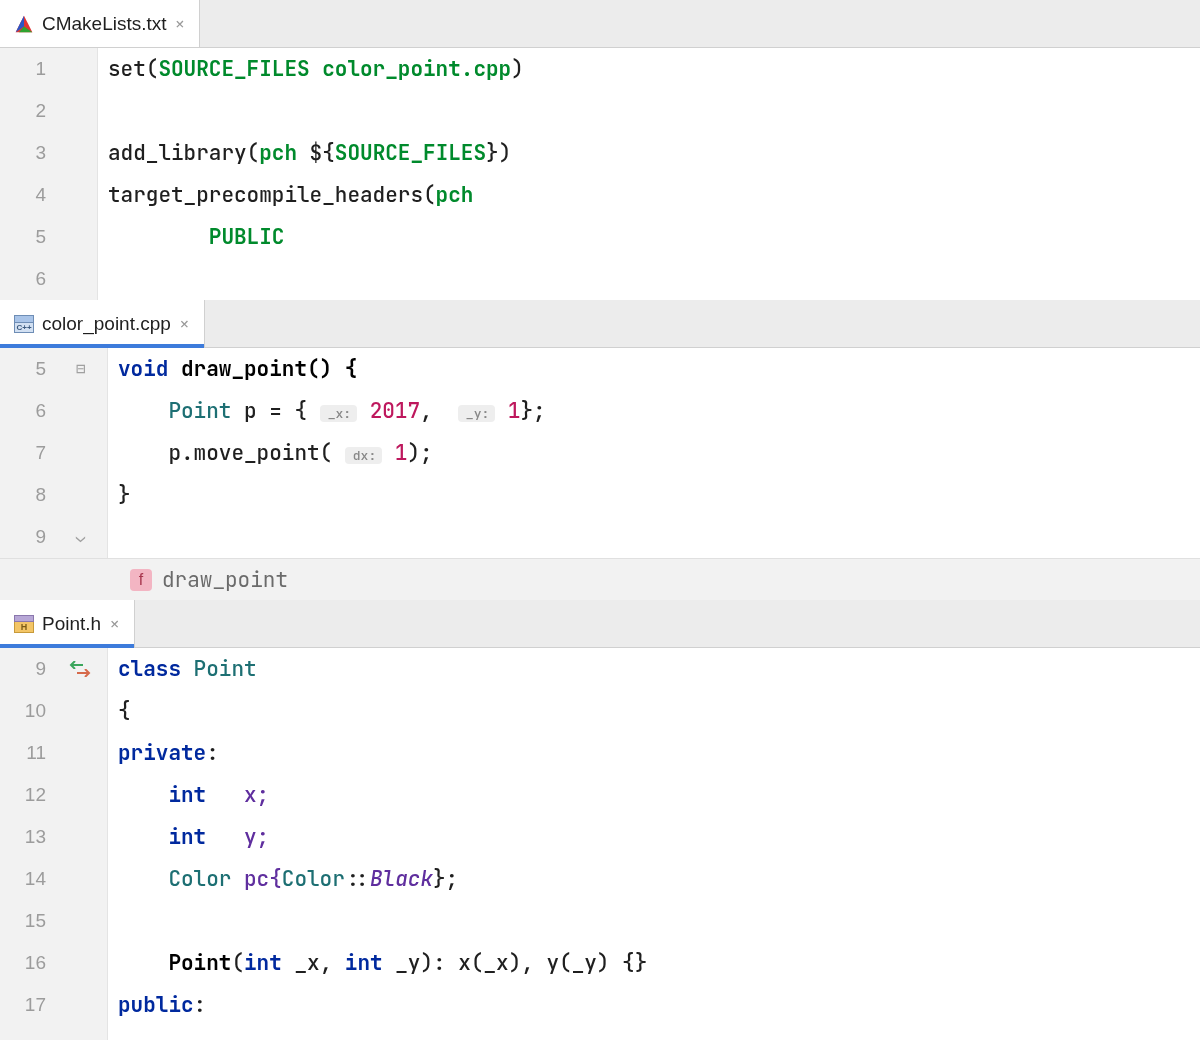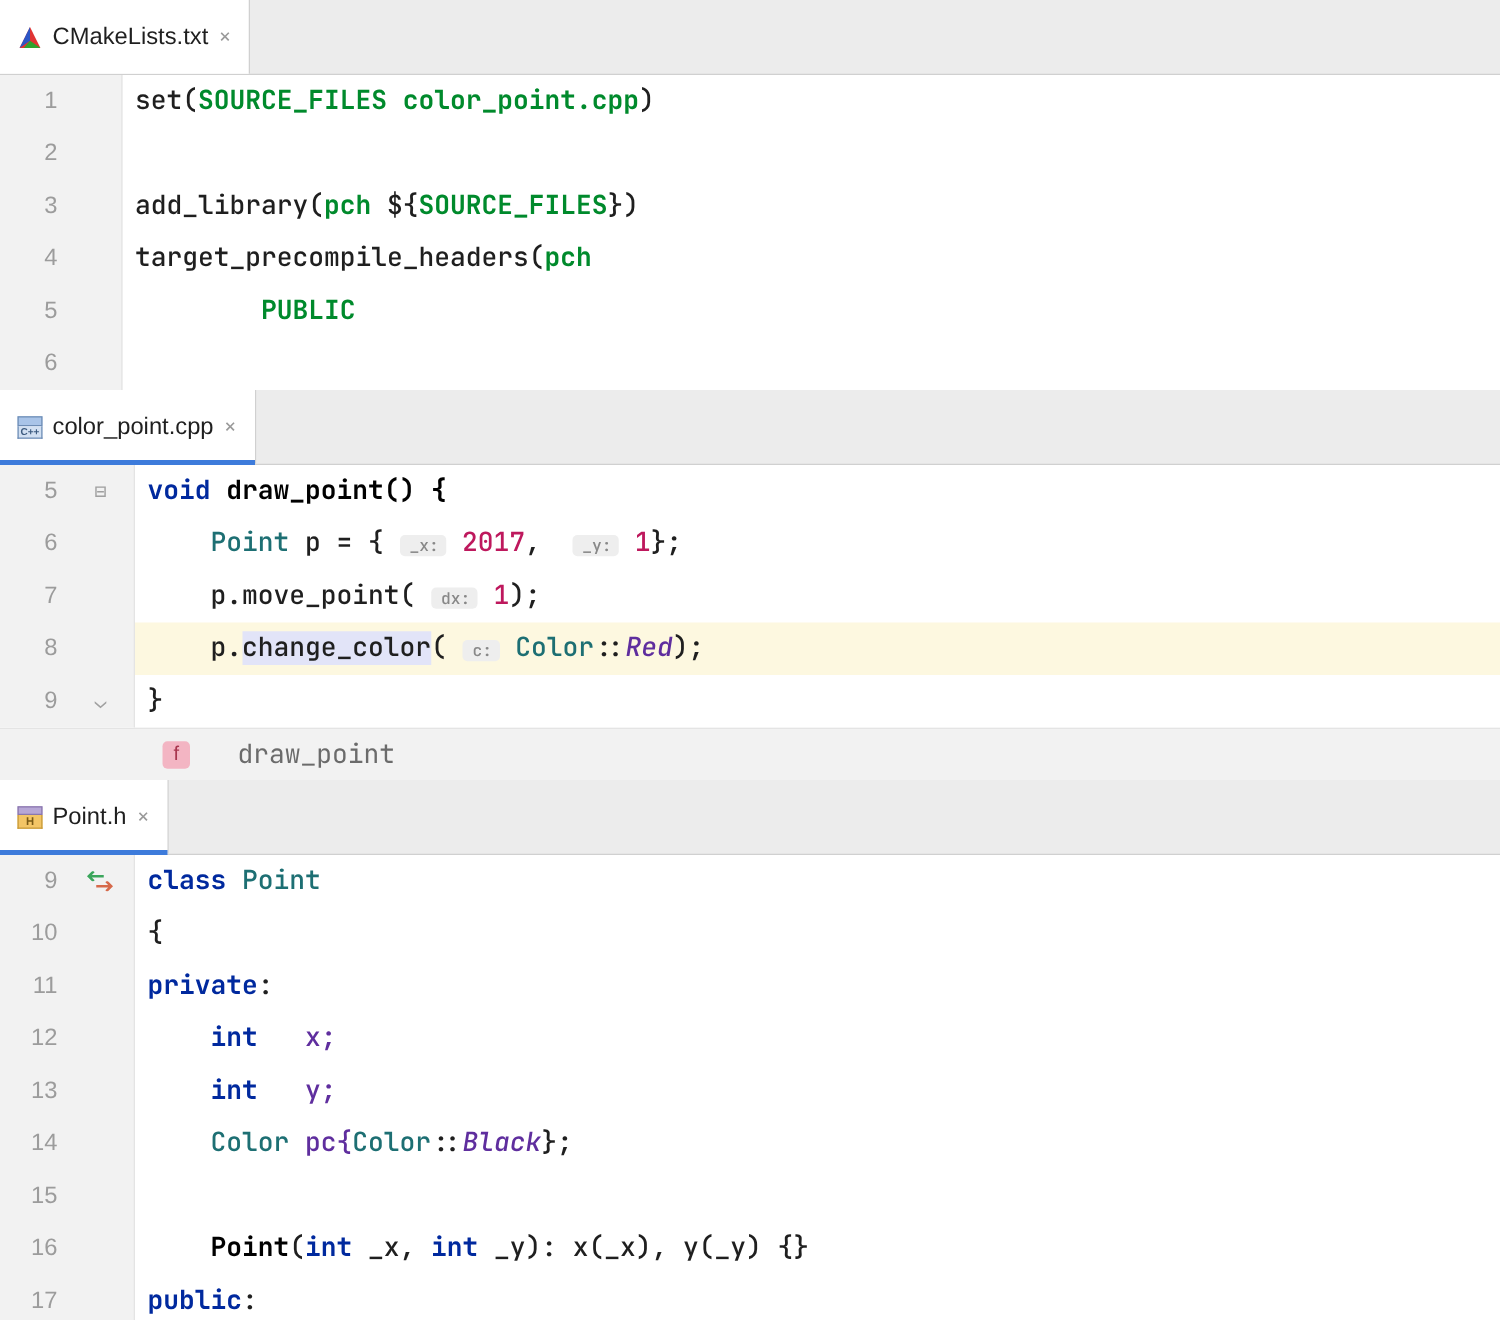--- a/index.html
+++ b/index.html
@@ -11,21 +11,21 @@
     height: 1056px;
     overflow: hidden;
   }
   .pane { display: flex; flex-direction: column; }
   
   .tabbar {
     display: flex;
     align-items: stretch;
     background: #ececec;
     border-bottom: 1px solid #d0d0d0;
-    height: 60px;
+    height: 48px;
     position: relative;
   }
   .tab {
     display: flex;
     align-items: center;
     gap: 8px;
     padding: 0 14px;
     background: #ffffff;
     border-right: 1px solid #d0d0d0;
     position: relative;
@@ -110,21 +110,21 @@
     padding-left: 130px;
     gap:10px;
   }
   .breadcrumb .f-badge{
     background:#f3b5c3; color:#a8364e;
     border-radius:4px; width:22px; height:22px;
     display:flex;align-items:center;justify-content:center;
     font-family:-apple-system,sans-serif; font-size:16px; font-weight:500;
   }
   .breadcrumb .crumb{
-    color:#6b6b6b; font-family:"JetBrains Mono",monospace; font-size:21px;margin-left:28px;
+    color:#6b6b6b; font-family:"JetBrains Mono",monospace; font-size:21px;
   }
   .change-marker {
     width: 24px; height: 18px; display:flex; flex-direction:column; justify-content:center;
   }
   .change-marker svg{display:block;}
 </style>
 </head>
 <body>
 
 <div class="pane">
@@ -188,21 +188,20 @@
         <div class="gx"></div>
           <div class="gx"></div>
           <div class="gx"></div>
         <div class="gx" style="align-items:flex-start;">⌄</div>
       </div>
     </div>
     <div class="code-col">
       <div class="code-line"><span class="tk-blue">void</span><span class="tk-navy"> draw_point() {</span></div>
       <div class="code-line">    <span class="tk-teal">Point</span><span> p </span><span>= { </span><span class="hint">_x:</span><span class="tk-num"> 2017</span><span>,  </span><span class="hint">_y:</span><span class="tk-num"> 1</span><span>};</span></div>
       <div class="code-line">    <span>p.move_point( </span><span class="hint">dx:</span><span class="tk-num"> 1</span><span>);</span></div>
-      <div class="code-line hl">    <span>p.</span><span class="sel">change_color</span><span>( </span><span class="hint">c:</span><span> </span><span class="tk-teal">Color</span><span>::</span><span class="tk-purpleit">Red</span><span>);</span></div>
       <div class="code-line"><span>}</span></div>
     </div>
   </div>
   <div class="breadcrumb">
     <div class="f-badge">f</div>
     <div class="crumb">draw_point</div>
   </div>
 </div>
 
 <div class="pane">

